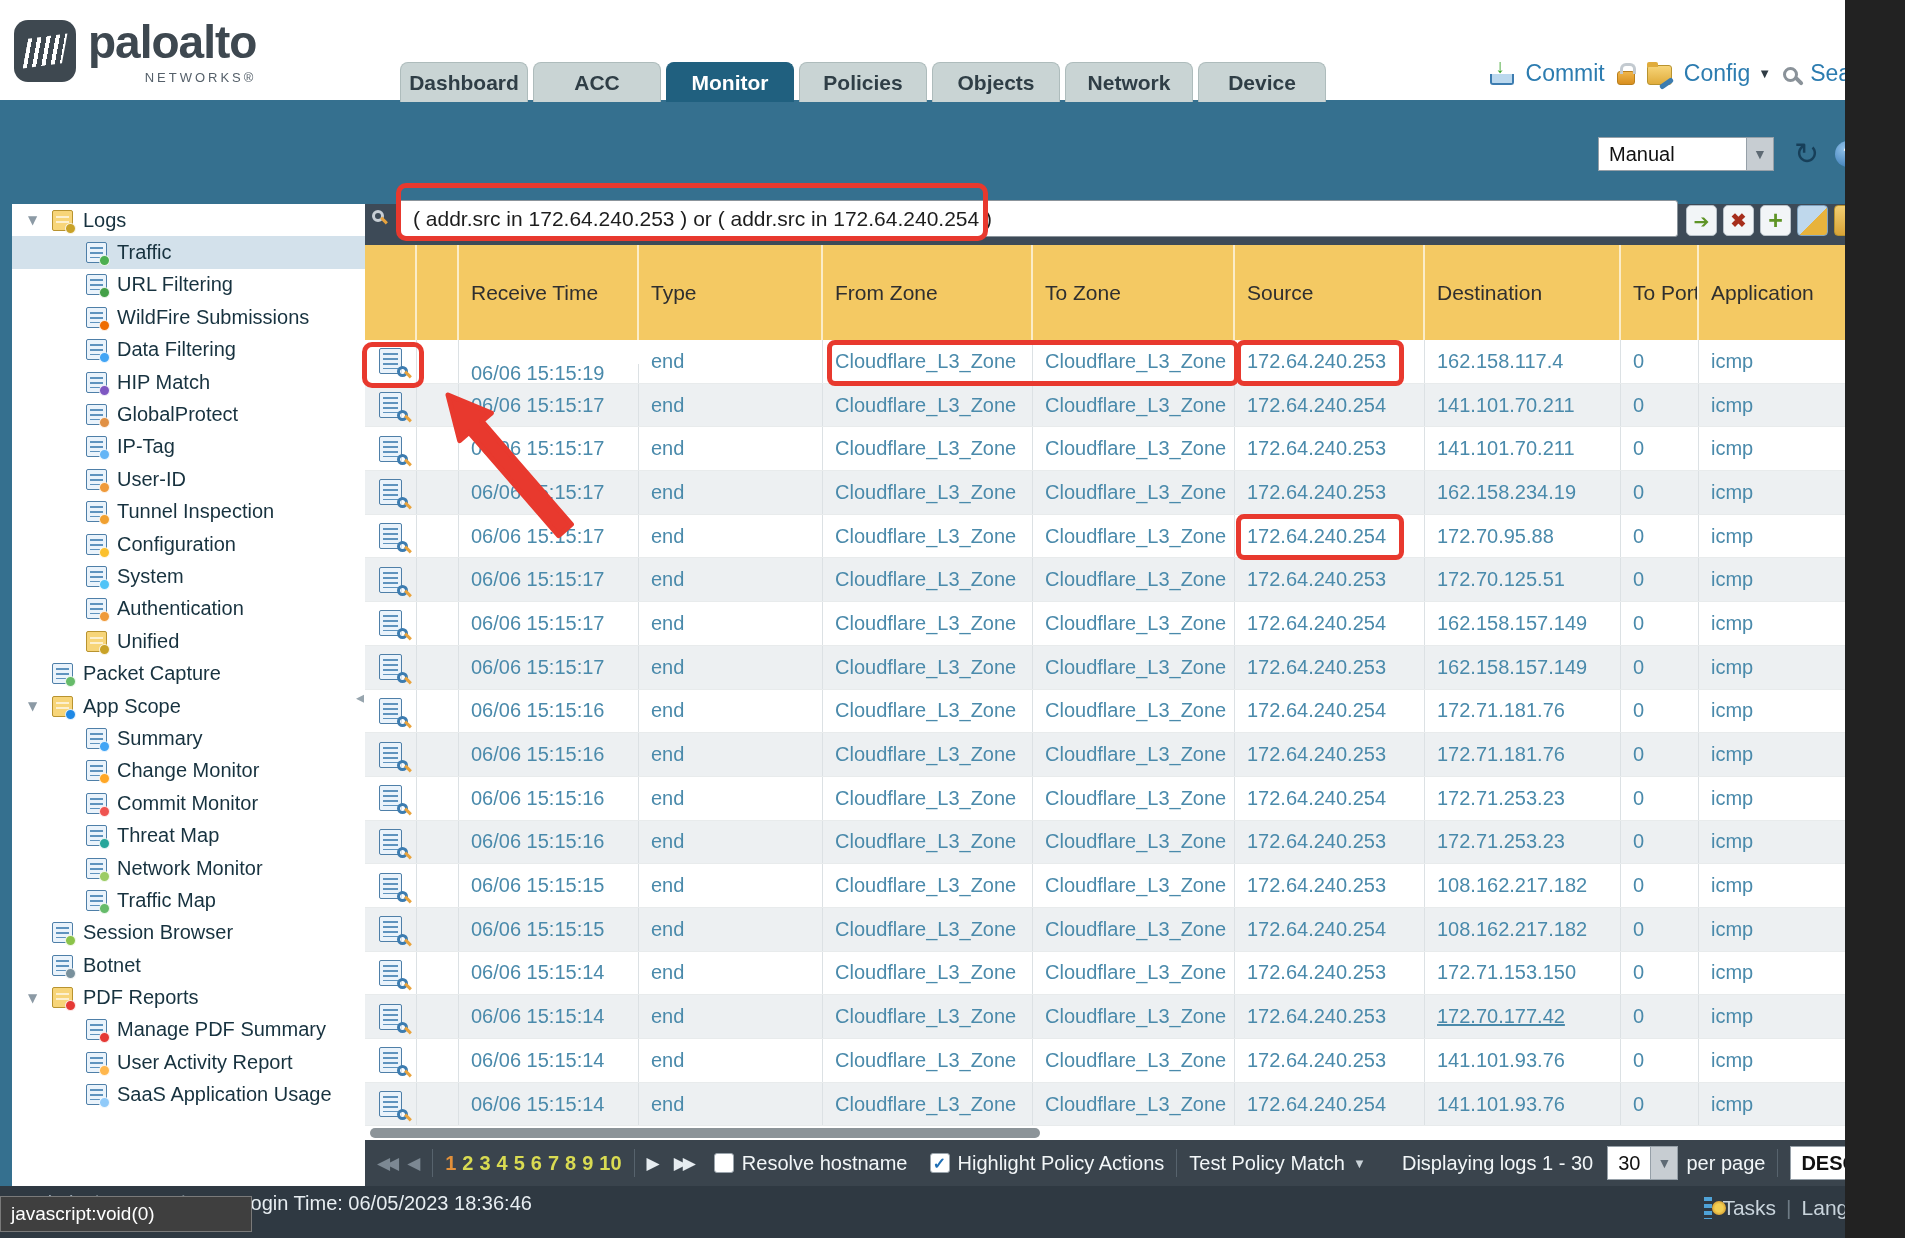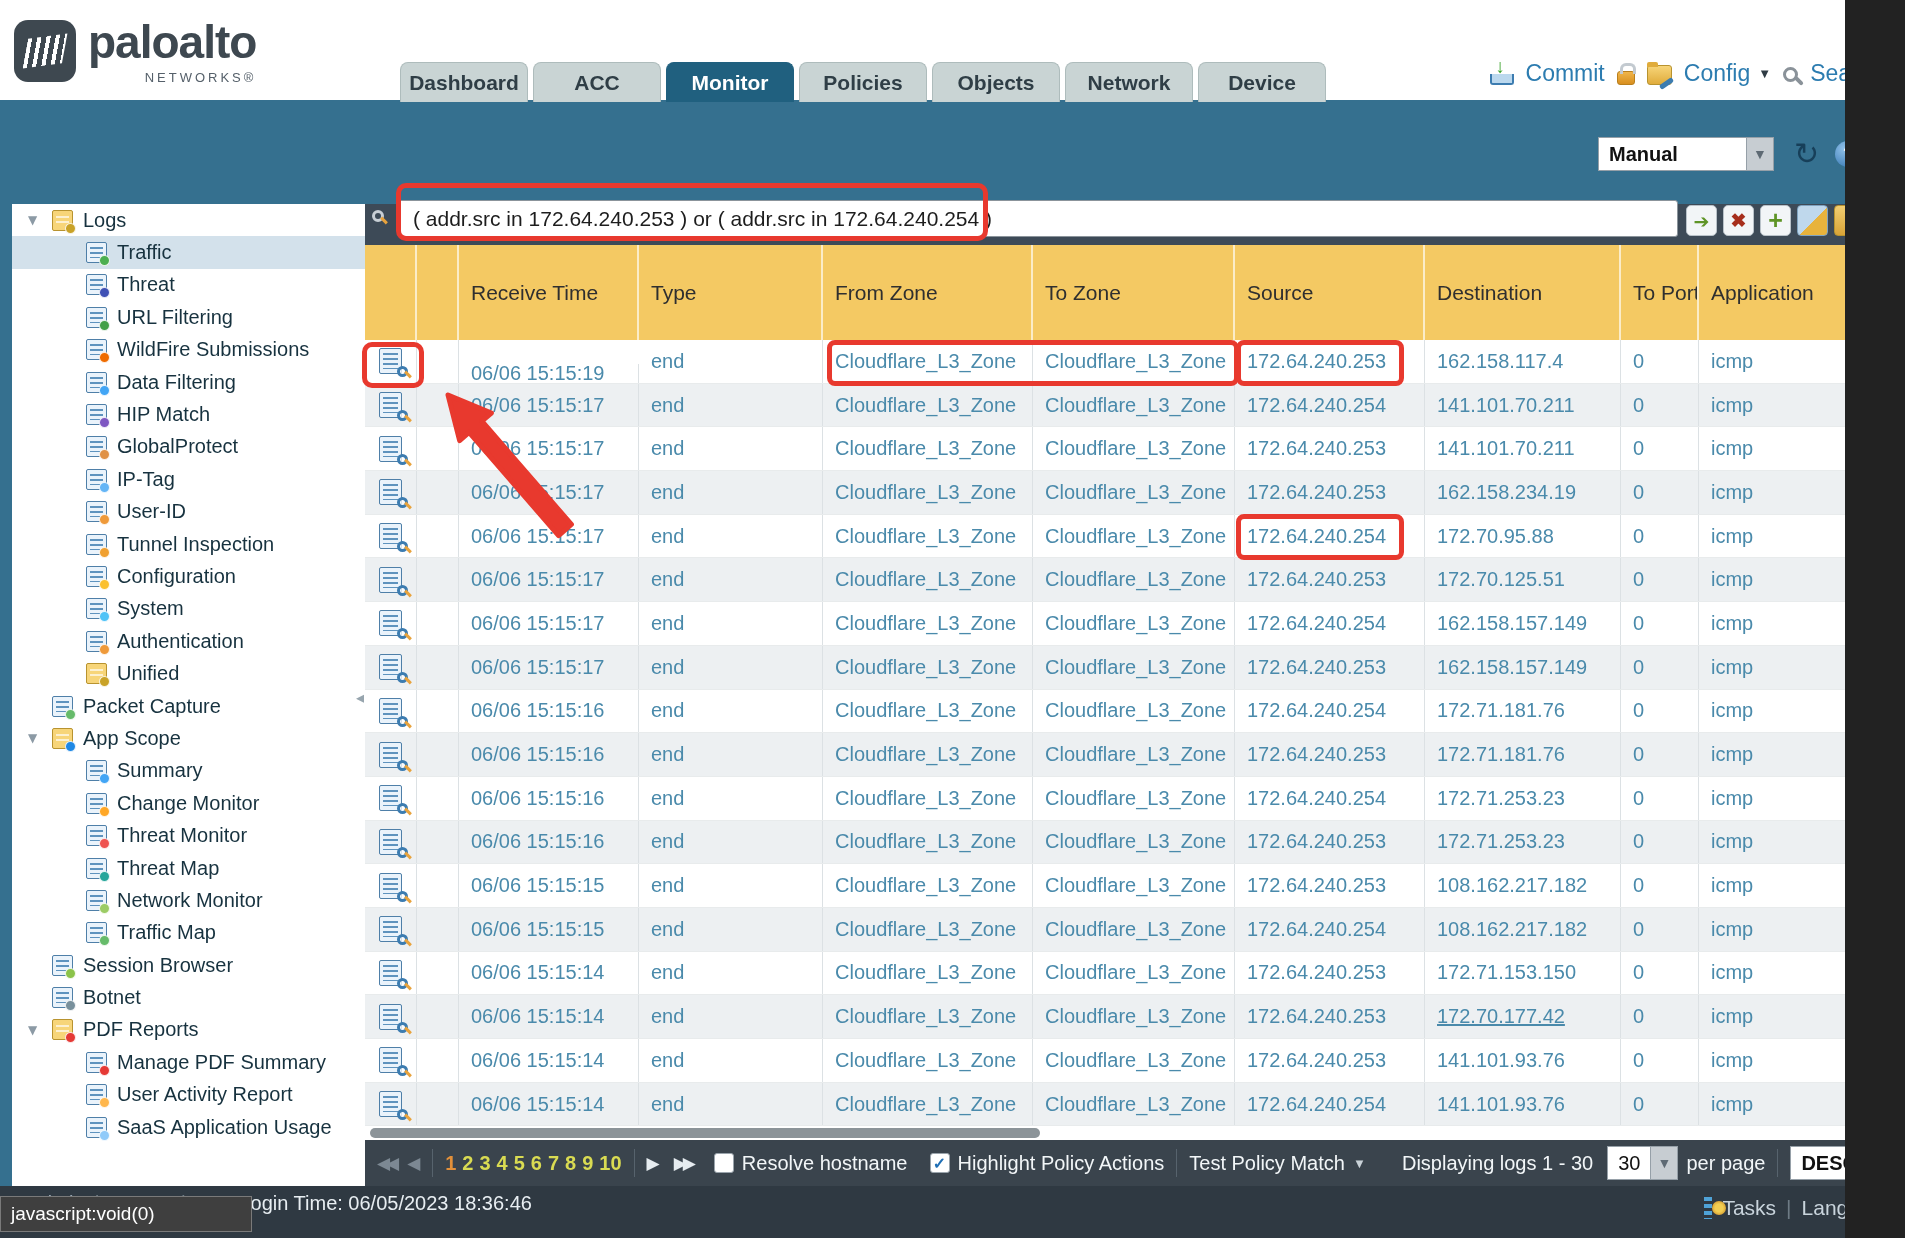--- a/index.html
+++ b/index.html
@@ -32,21 +32,21 @@
   .search-icon{width:15px;height:15px;border:3px solid #8A9299;border-radius:50%;position:relative;margin-top:1px;}
   .search-icon::after{content:"";position:absolute;width:10px;height:4px;background:#8A9299;transform:rotate(45deg);right:-9px;bottom:-4px;border-radius:2px;}
   .caret-down{color:#2F3B44;font-size:13px;margin-left:-4px;}
 
   
   .band-tools{position:absolute;left:1598px;top:136px;display:flex;align-items:center;z-index:3;}
   .sel-box{display:flex;height:34px;background:#fff;border:1px solid #96A0A8;cursor:pointer;}
   .sel-text{padding:0 10px;line-height:32px;font-size:20px;color:#111;}
   .sel-arrow{width:27px;background:#C7CDD2;display:flex;align-items:center;justify-content:center;color:#5E6A74;font-size:14px;border-left:1px solid #96A0A8;}
   .manual-box{width:176px;}
-  .manual-box .sel-text{flex:1;font-weight:bold;}
+  .manual-box .sel-text{flex:1;}
   .refresh-glyph{font-size:30px;color:#173F59;margin-left:20px;cursor:pointer;font-family:"DejaVu Sans",sans-serif;}
   .help-wrap{display:flex;align-items:center;margin-left:16px;cursor:pointer;}
   .help-circle{width:26px;height:26px;border-radius:50%;background:radial-gradient(circle at 35% 30%,#8FC0E8,#2B6FAD);color:#fff;font-weight:bold;font-size:17px;display:flex;align-items:center;justify-content:center;}
   .help-text{color:#fff;font-size:21px;margin-left:5px;}
 
   
   .sidebar{position:absolute;left:12px;top:204px;width:353px;height:982px;background:#fff;overflow:hidden;z-index:2;}
   .tree-item{position:relative;height:32.4px;display:flex;align-items:center;cursor:pointer;color:#17323F;font-size:20px;white-space:nowrap;}
   .tree-item.sel{background:#D3E1EB;}
   .tarrow{position:absolute;left:16px;font-size:12px;color:#8C9AA5;font-family:"DejaVu Sans",sans-serif;}
@@ -181,26 +181,20 @@
         <span class="tlabel">Logs</span>
       </div>
       <div class="tree-item sel">
         <span class="ticon" style="margin-left: 74px;">
           <i class="badge" style="background: rgb(76, 175, 80);"></i>
         </span>
         <span class="tlabel">Traffic</span>
       </div>
       <div class="tree-item">
         <span class="ticon" style="margin-left: 74px;">
-          <i class="badge" style="background: rgb(63, 81, 181);"></i>
-        </span>
-        <span class="tlabel">Threat</span>
-      </div>
-      <div class="tree-item">
-        <span class="ticon" style="margin-left: 74px;">
           <i class="badge" style="background: rgb(67, 160, 71);"></i>
         </span>
         <span class="tlabel">URL Filtering</span>
       </div>
       <div class="tree-item">
         <span class="ticon" style="margin-left: 74px;">
           <i class="badge" style="background: rgb(239, 108, 0);"></i>
         </span>
         <span class="tlabel">WildFire Submissions</span>
       </div>
@@ -286,21 +280,21 @@
       <div class="tree-item">
         <span class="ticon" style="margin-left: 74px;">
           <i class="badge" style="background: rgb(255, 167, 38);"></i>
         </span>
         <span class="tlabel">Change Monitor</span>
       </div>
       <div class="tree-item">
         <span class="ticon" style="margin-left: 74px;">
           <i class="badge" style="background: rgb(239, 83, 80);"></i>
         </span>
-        <span class="tlabel">Threat Monitor</span>
+        <span class="tlabel">Commit Monitor</span>
       </div>
       <div class="tree-item">
         <span class="ticon" style="margin-left: 74px;">
           <i class="badge" style="background: rgb(38, 166, 154);"></i>
         </span>
         <span class="tlabel">Threat Map</span>
       </div>
       <div class="tree-item">
         <span class="ticon" style="margin-left: 74px;">
           <i class="badge" style="background: rgb(156, 204, 101);"></i>

